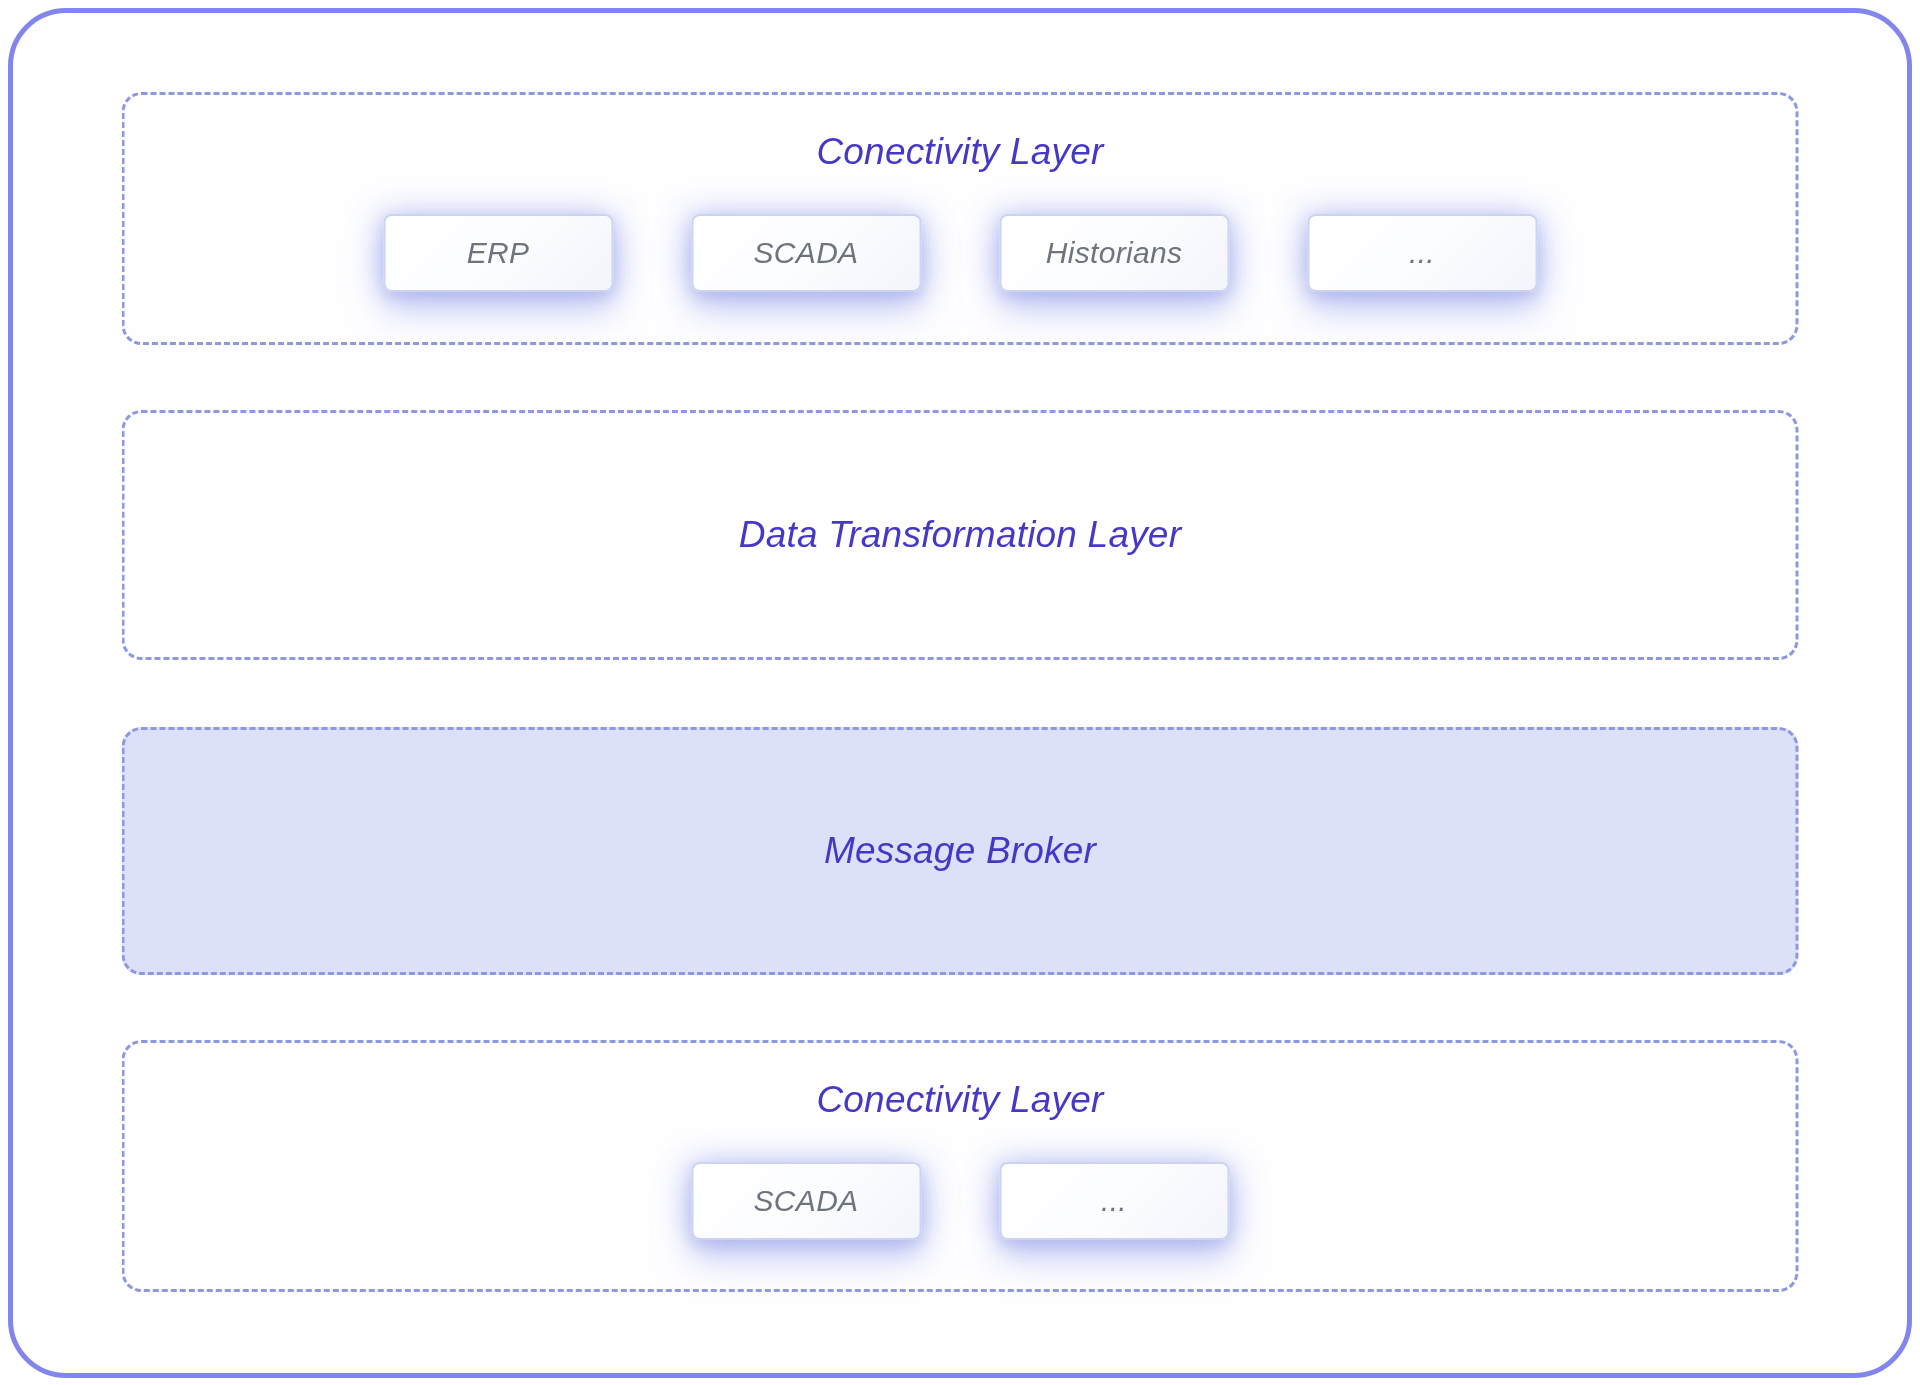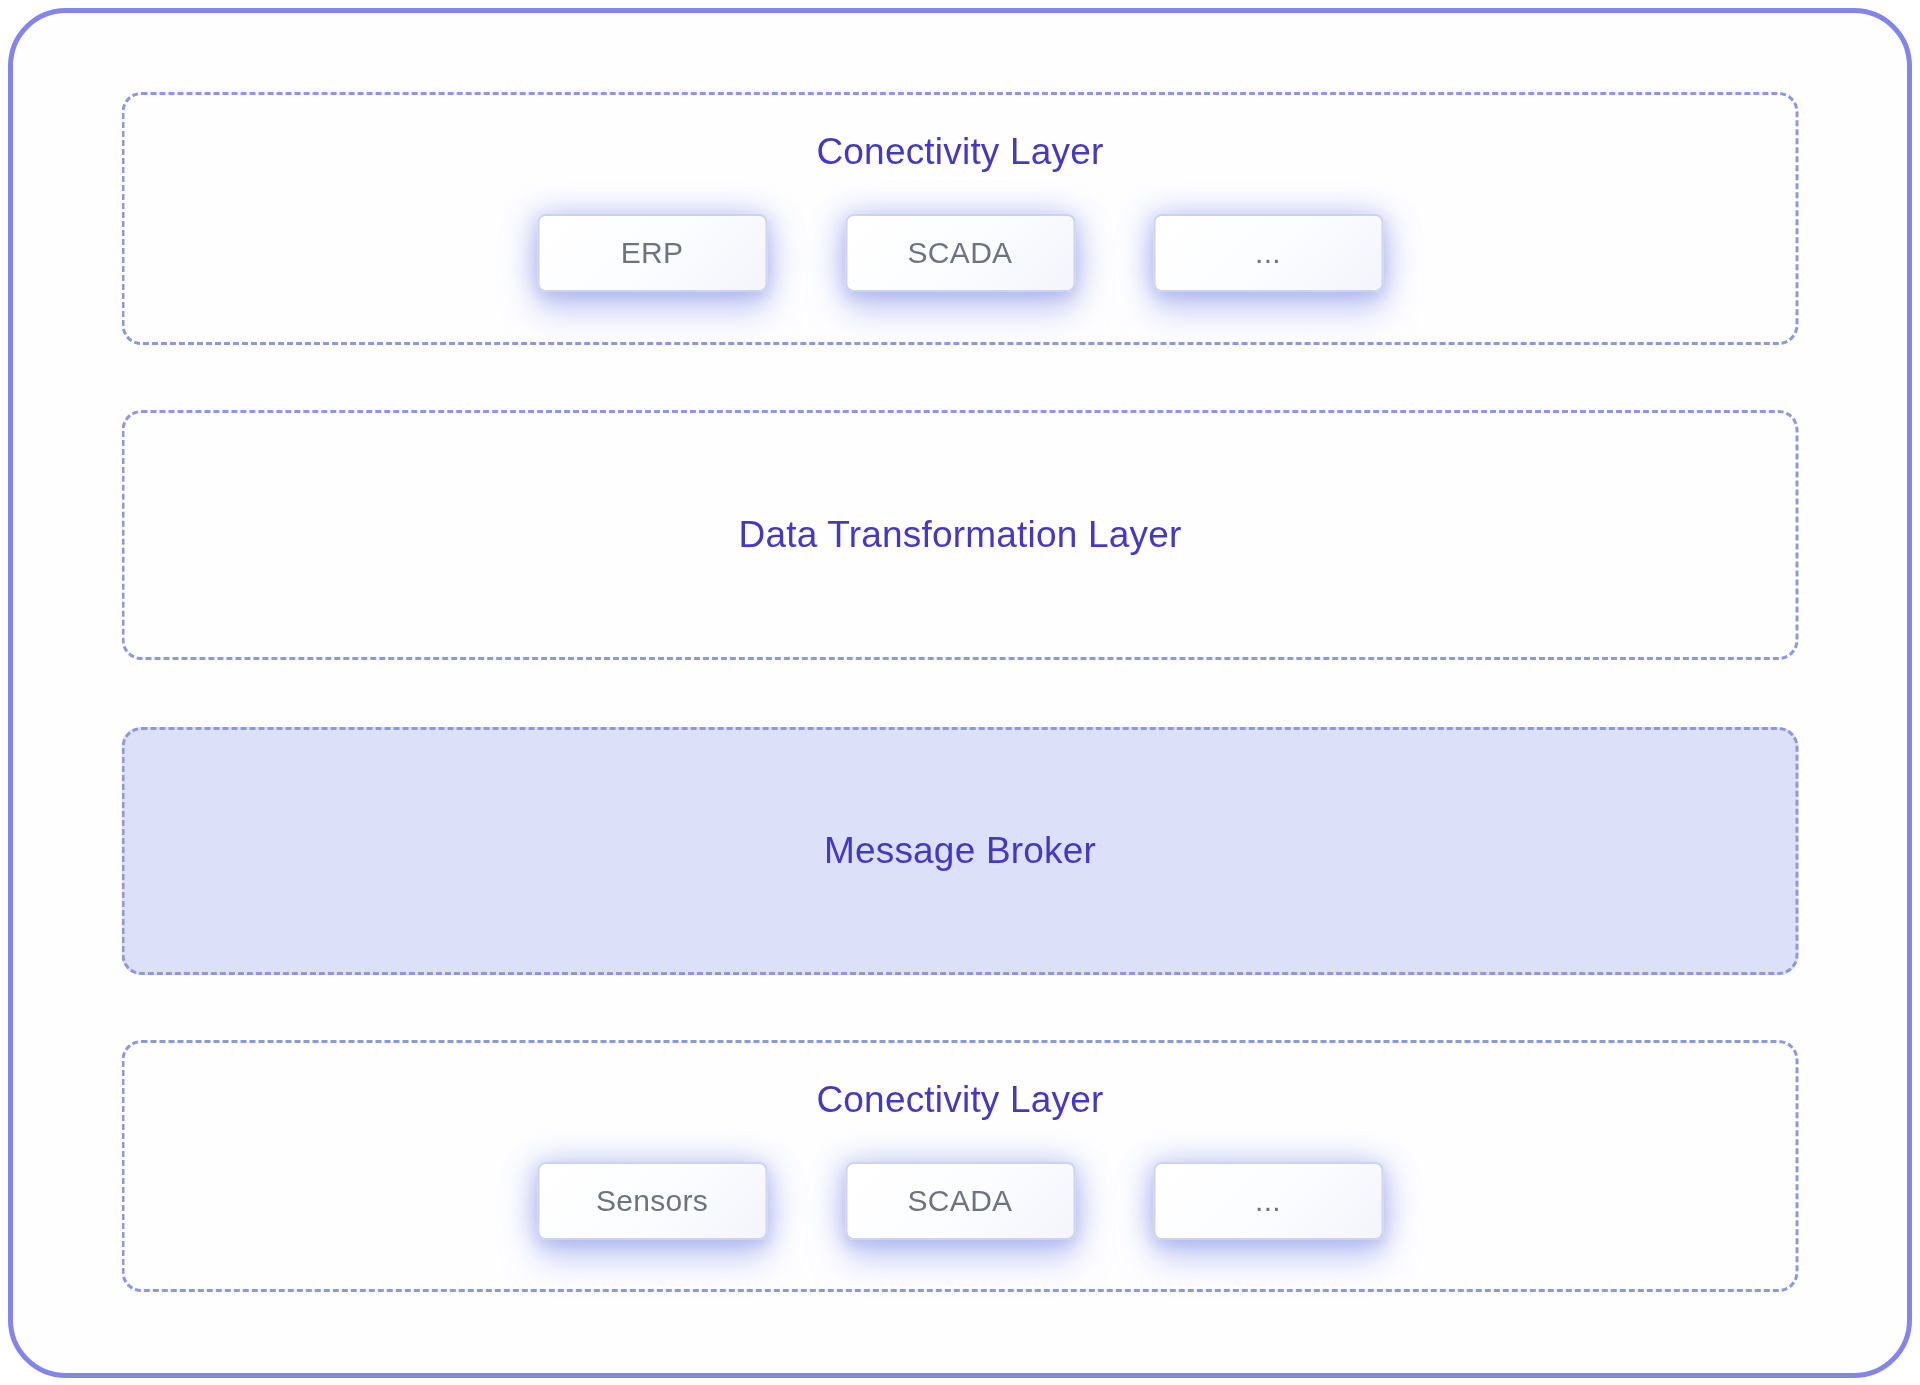--- a/index.html
+++ b/index.html
@@ -16,21 +16,21 @@
     font-family:"Liberation Sans","DejaVu Sans",sans-serif;overflow:hidden;}
 
   .frame{
     position:absolute;left:8px;top:8px;width:1904px;height:1370px;
     border:5px solid var(--outer-border);border-radius:58px;
     background:#fefeff;
   }
 
   .layer{
     position:absolute;left:50%;transform:translateX(-50%);width:1677px;
-    border:3px dashed var(--dashed-border);border-radius:20px;
+    border:3px dashed var(--dashed-border);border-radius:20px;font-style:italic;
   }
   .layer-1{top:79px;height:253px;}
   .layer-2{top:397px;height:250px;display:flex;align-items:center;justify-content:center;}
   .layer-3{top:714px;height:248px;display:flex;align-items:center;justify-content:center;
     background:var(--broker-fill);}
   .layer-4{top:1027px;height:252px;}
 
   .layer-title{
     color:var(--accent-text);font-size:37px;font-weight:500;line-height:44px;
     text-align:center;letter-spacing:.2px;
@@ -63,40 +63,40 @@
   <section class="layer layer-1">
     <div class="layer-title">Conectivity Layer</div>
     <div class="chips-row">
       <div class="chip">
         <span class="chip-label">ERP</span>
       </div>
       <div class="chip">
         <span class="chip-label">SCADA</span>
       </div>
       <div class="chip">
+        <span class="chip-label">Historians</span>
+      </div>
+      <div class="chip">
         <span class="chip-label">...</span>
       </div>
     </div>
   </section>
 
   <section class="layer layer-3">
     <div class="layer-title">Message Broker</div>
   </section>
 
   <section class="layer layer-2">
     <div class="layer-title">Data Transformation Layer</div>
   </section>
 
   <section class="layer layer-4">
     <div class="layer-title">Conectivity Layer</div>
     <div class="chips-row">
       <div class="chip">
-        <span class="chip-label">Sensors</span>
-      </div>
-      <div class="chip">
         <span class="chip-label">SCADA</span>
       </div>
       <div class="chip">
         <span class="chip-label">...</span>
       </div>
     </div>
   </section>
 
 </div>
 

